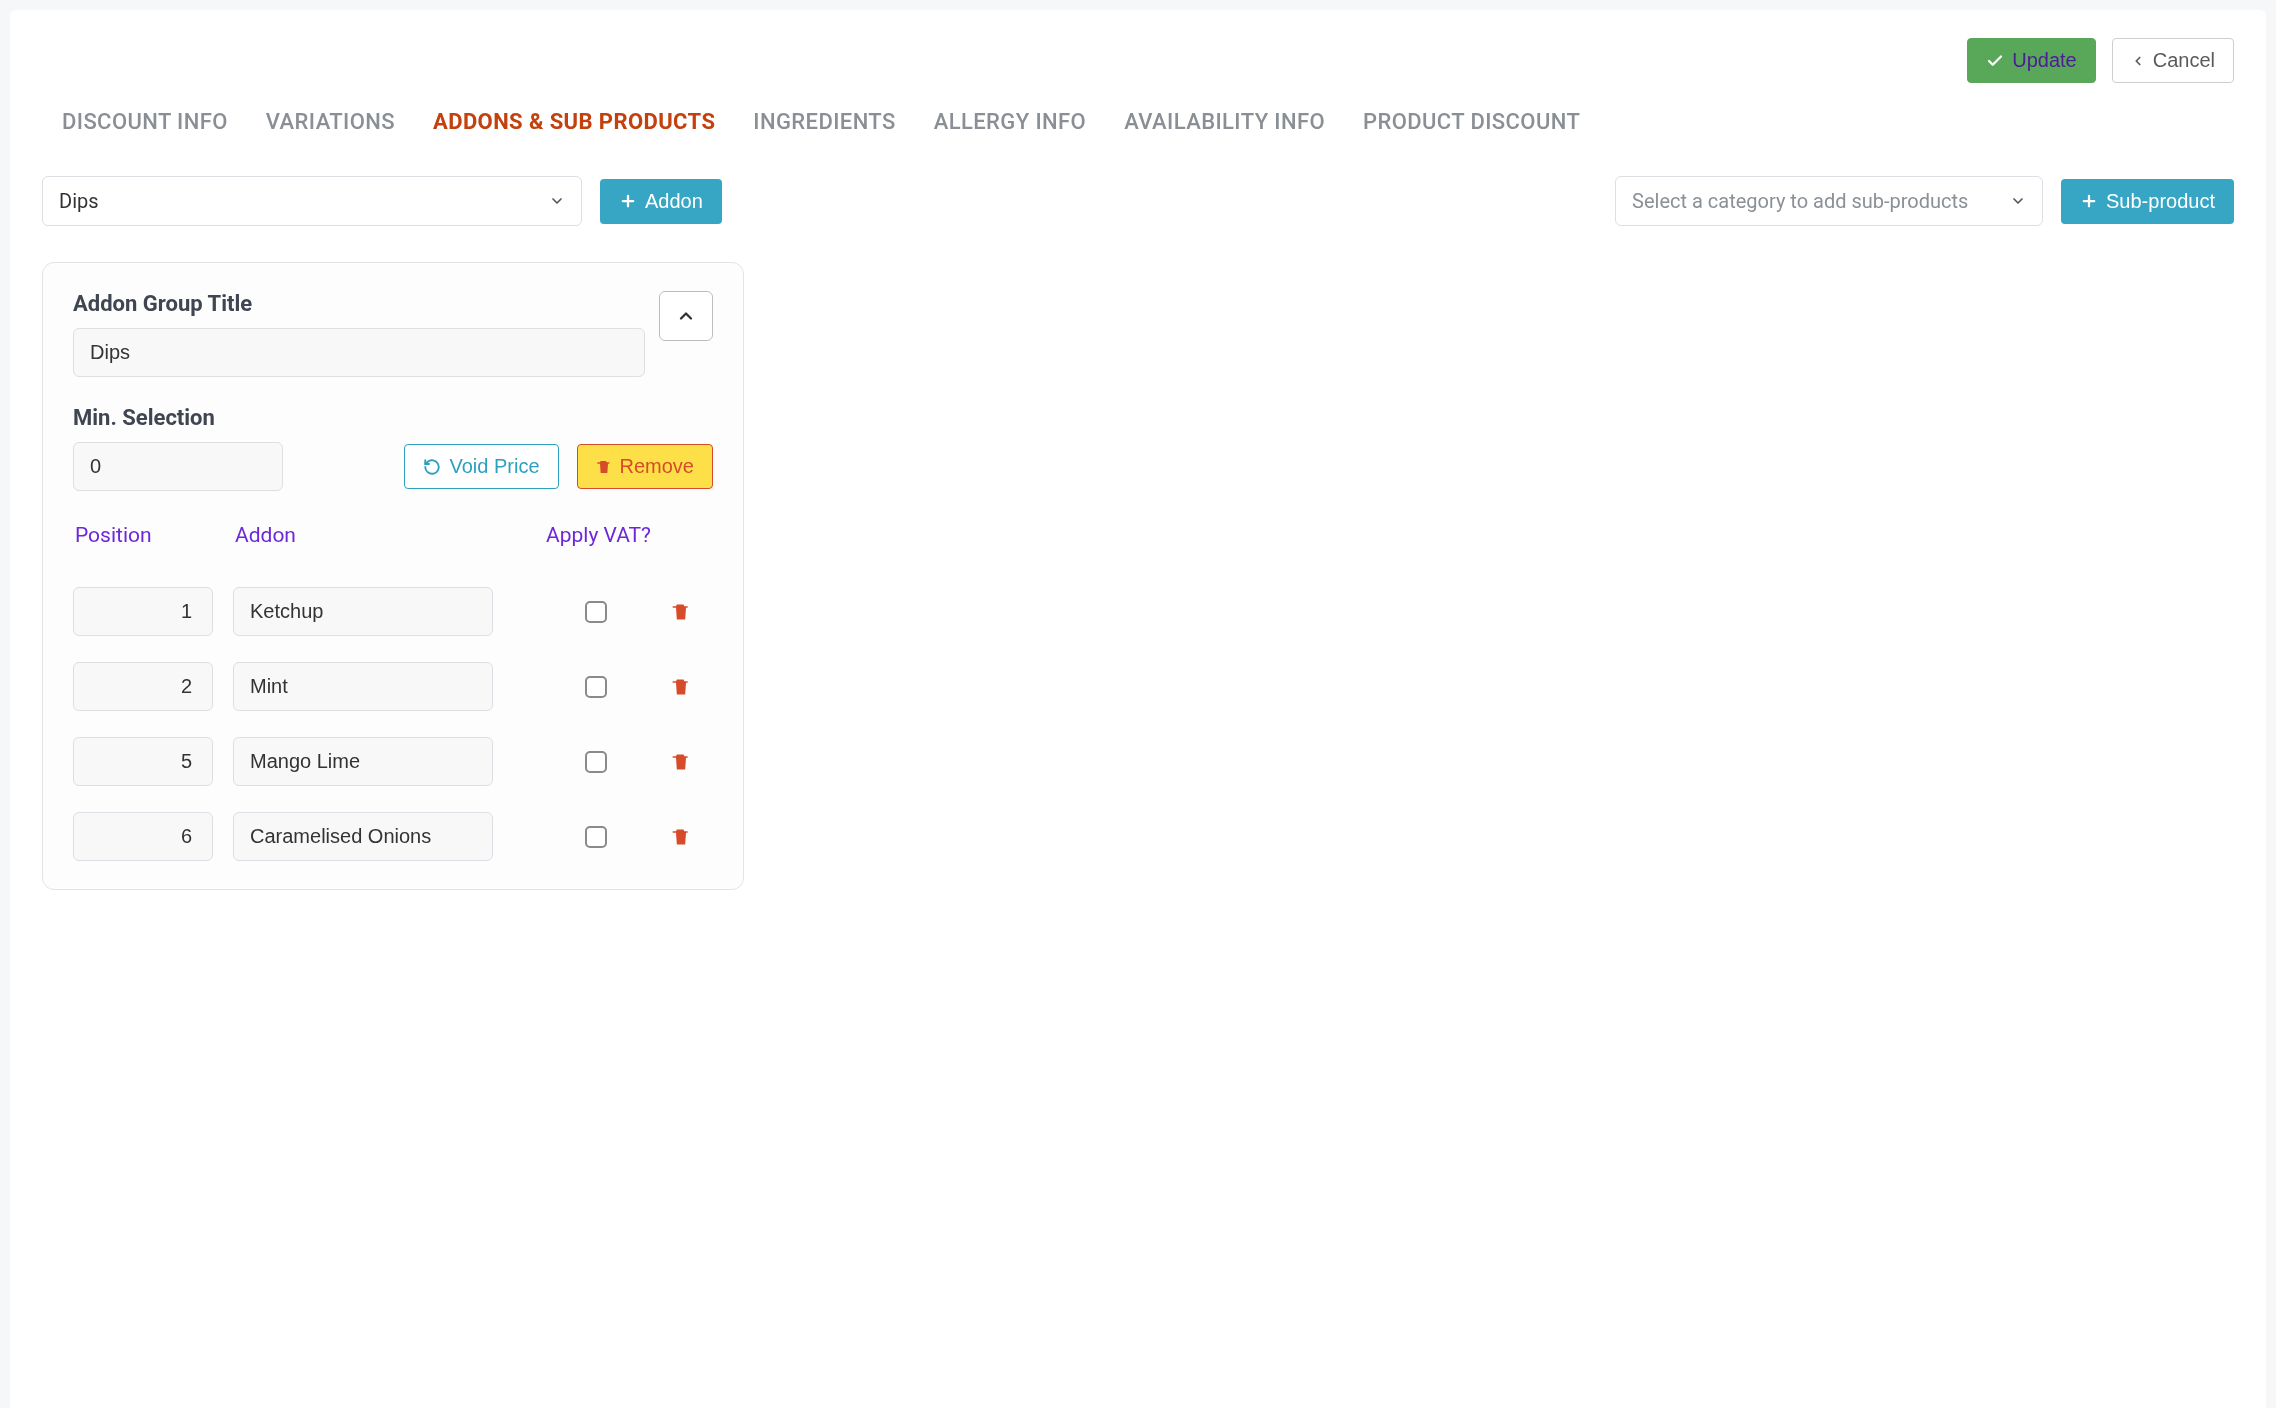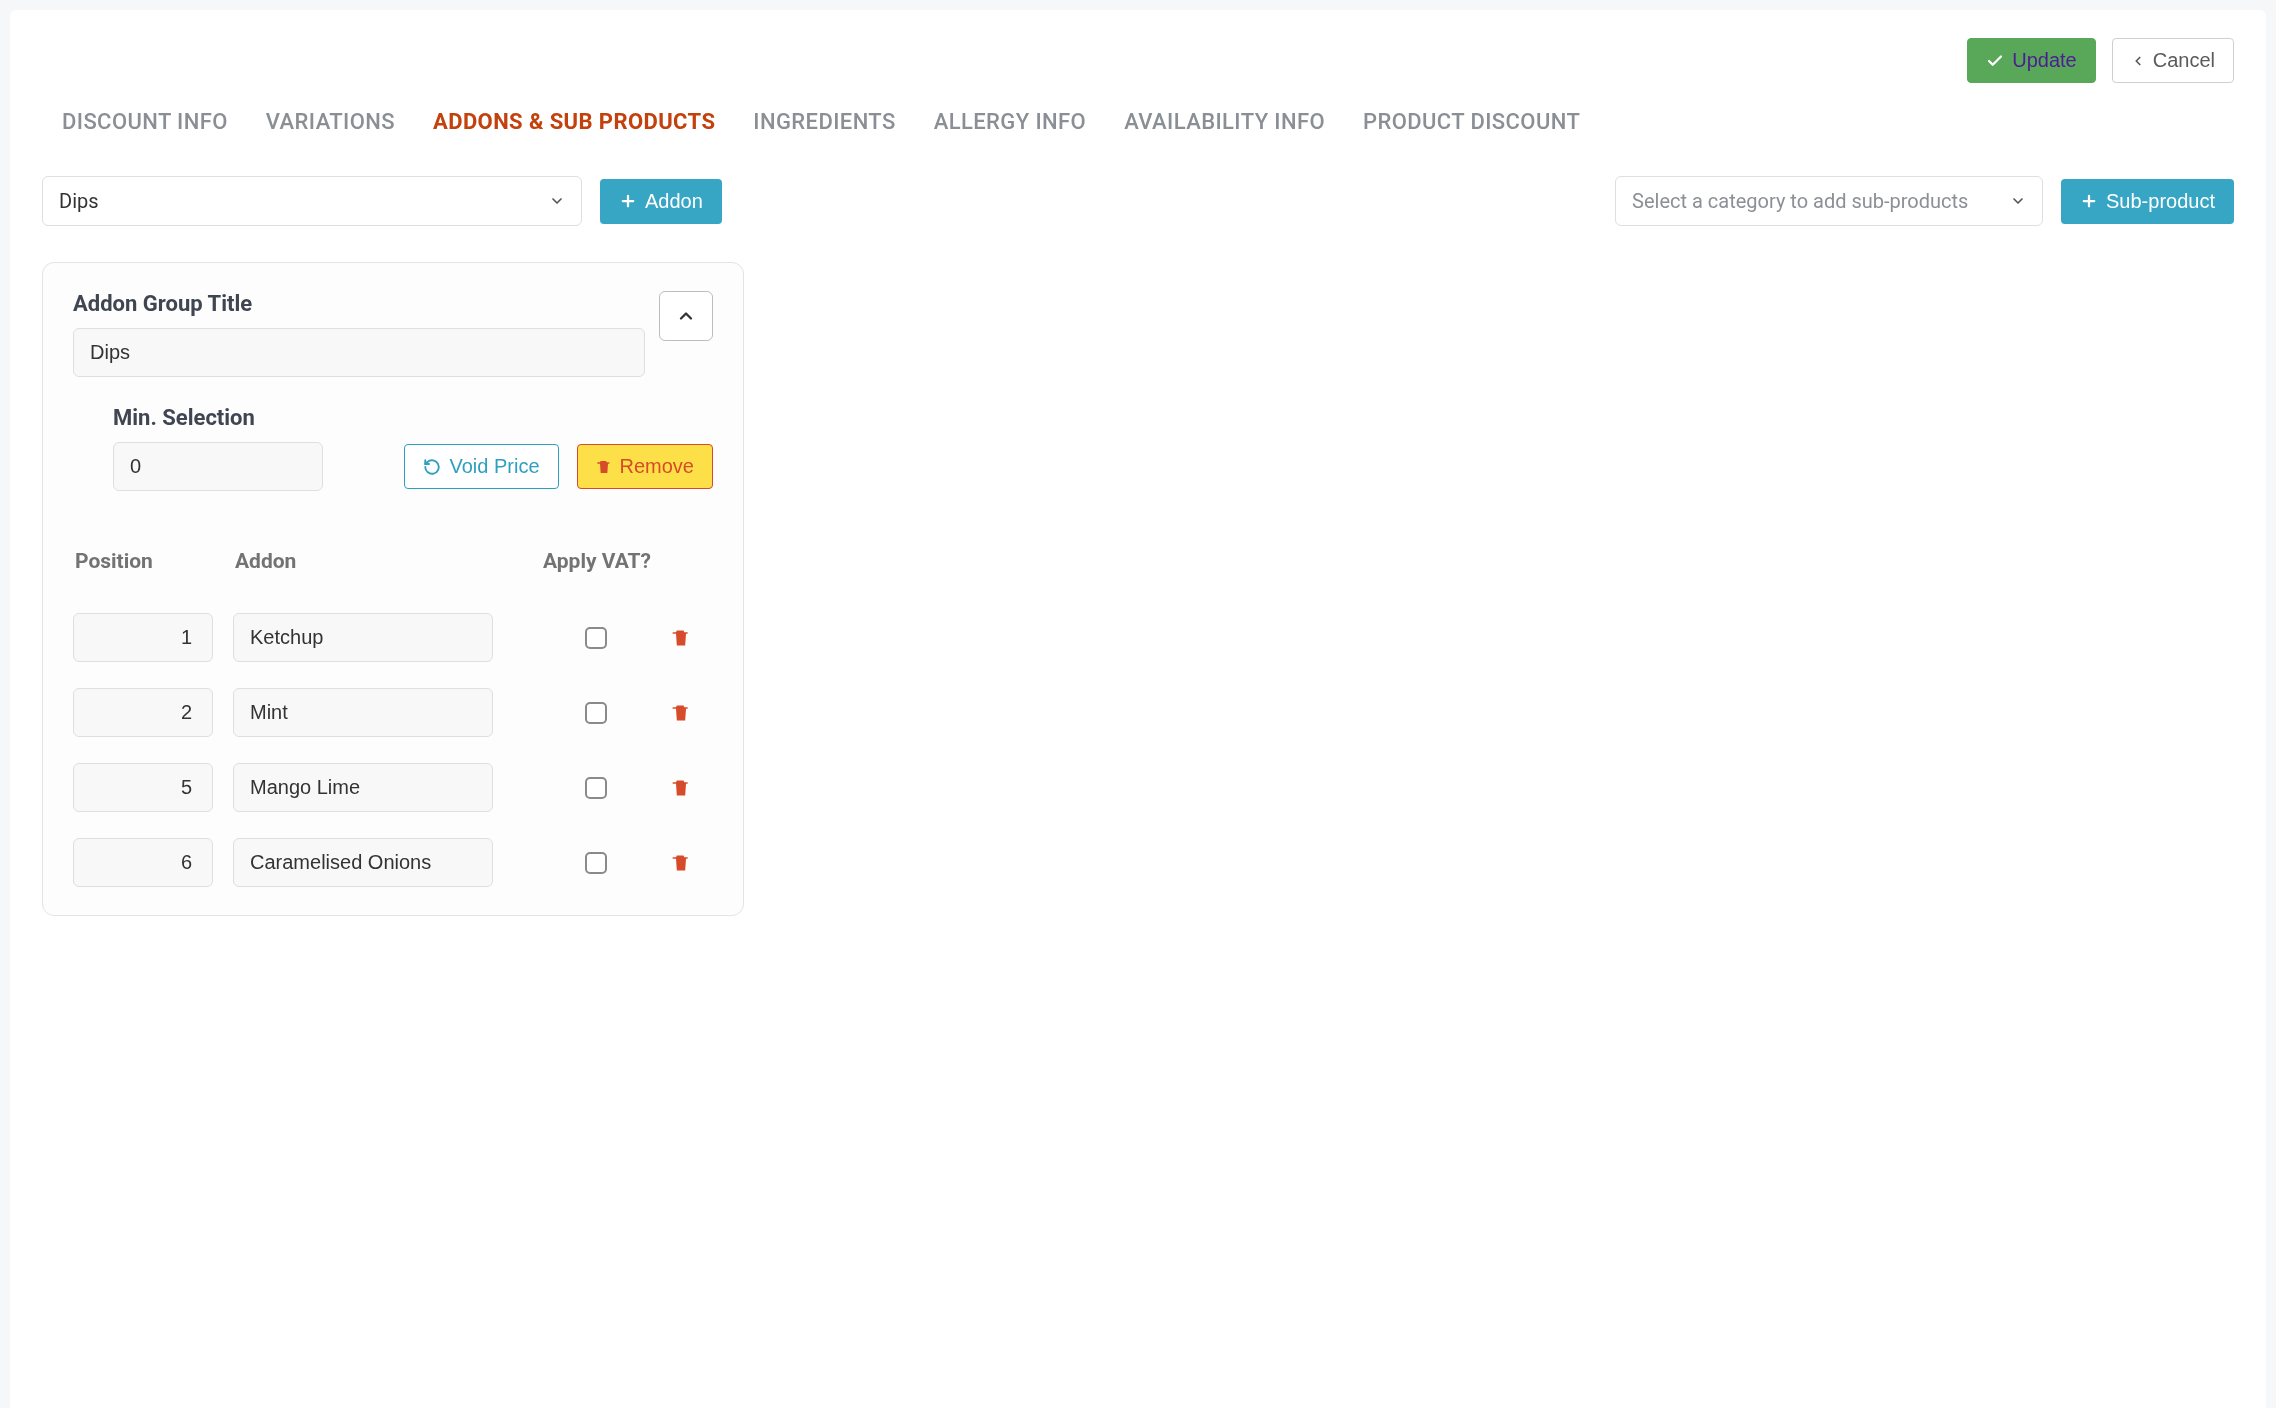--- a/index.html
+++ b/index.html
@@ -140,36 +140,35 @@
     border-radius: 6px;
     background: #fff;
     display: flex;
     align-items: center;
     justify-content: center;
     cursor: pointer;
     flex-shrink: 0;
   }
   .min-row {
     margin-top: 28px;
-    margin-left: 40px;
   }
   .min-controls {
     display: flex;
     align-items: center;
     gap: 18px;
     margin-top: 12px;
   }
   .min-controls .grow { flex: 1; }
   .table-header {
     display: flex;
     gap: 20px;
-    margin-top: 58px;
+    margin-top: 32px;
     font-size: 21px;
-    font-weight: 700;
-    color: #737373;
+    font-weight: 400;
+    color: #6d28d9;
     padding: 0 2px 14px 2px;
   }
   .th-pos { width: 140px; }
   .th-addon { width: 260px; }
   .th-vat { flex: 1; text-align: right; padding-right: 60px; }
   .addon-row {
     display: flex;
     align-items: center;
     gap: 20px;
     margin-top: 26px;

